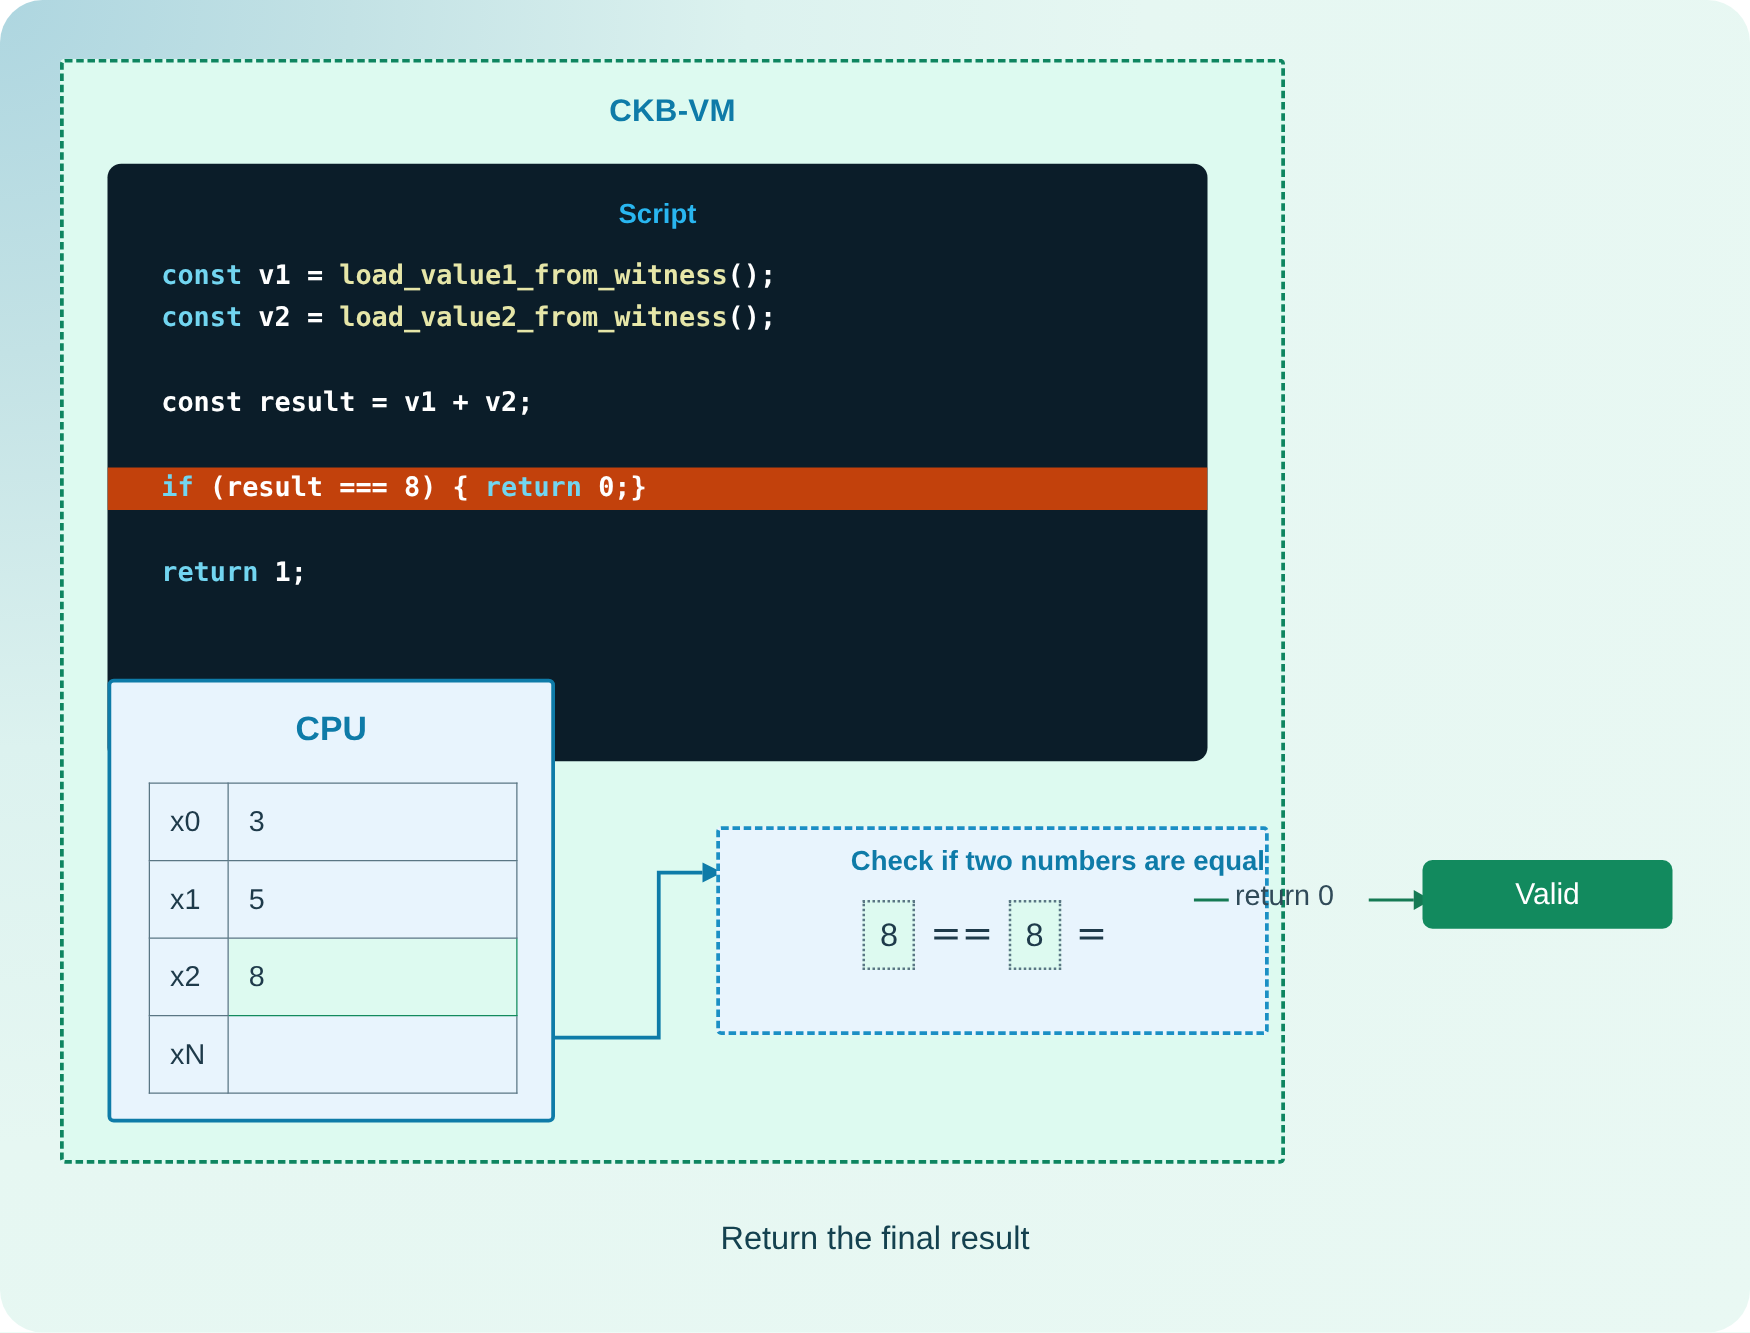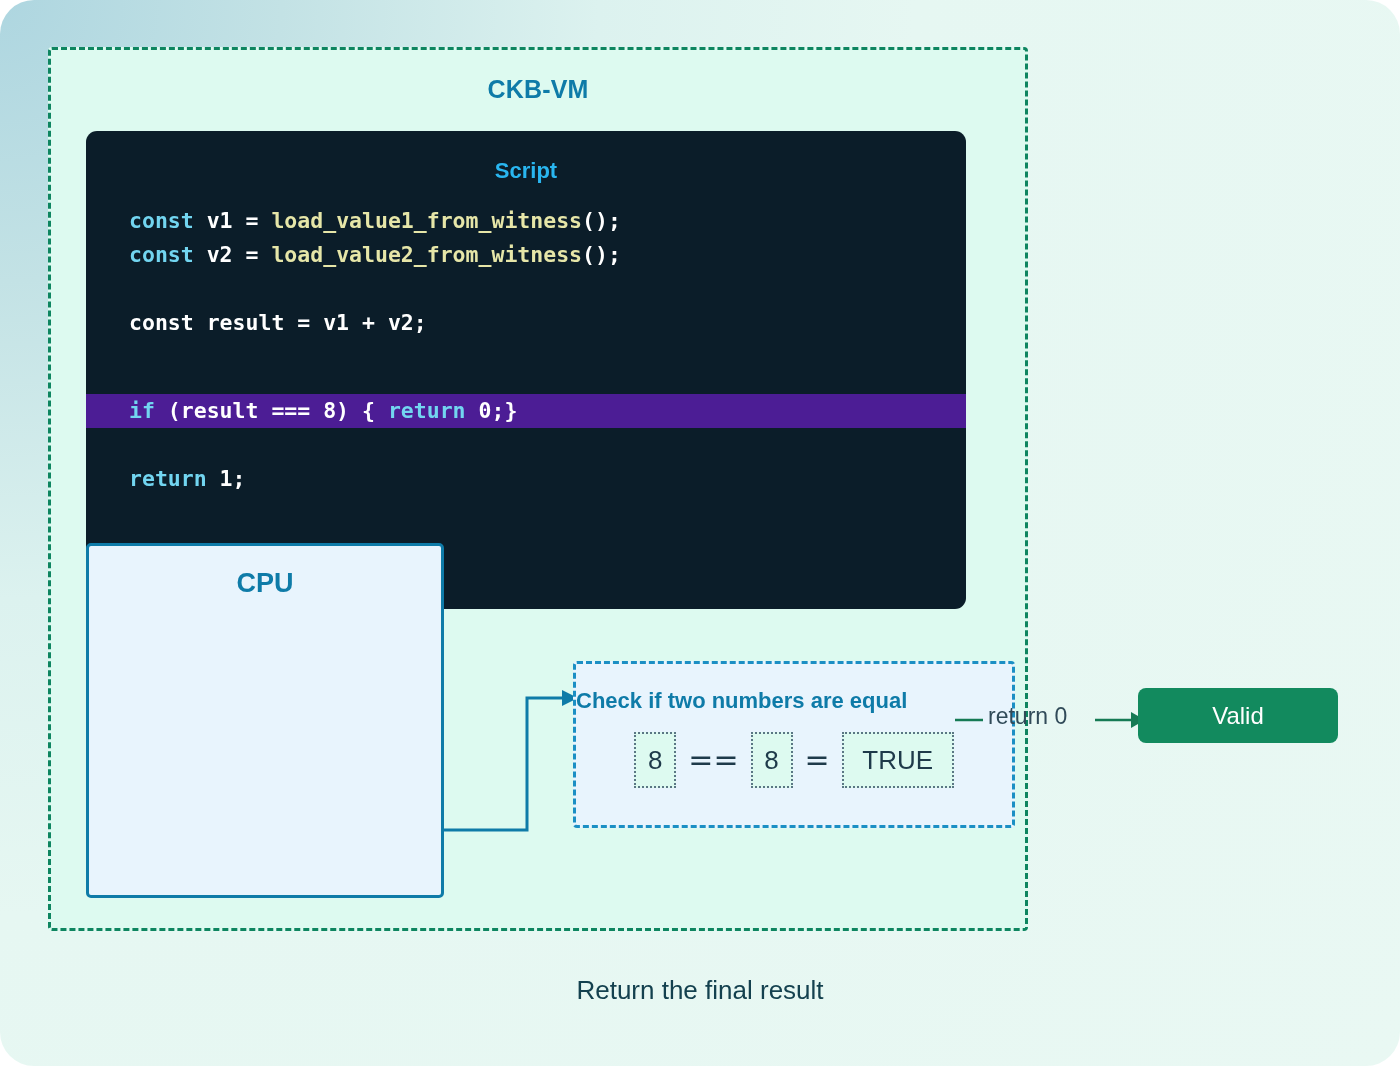--- a/index.html
+++ b/index.html
@@ -78,21 +78,21 @@
     line-height: 34px;
     color: #ffffff;
     white-space: pre;
     font-weight: bold;
   }
 
   .code-line {
     padding-left: 43px;
     height: 34px;
   }
-  .code-line.highlight { background: #4c1d95; margin-top: 20px; }
+  .code-line.highlight { background: #c2410c; }
 
   .tok-kw   { color: #72d5f0; }
   .tok-fn   { color: #e6e6a8; }
   .tok-plain{ color: #ffffff; }
 
   
   #cpu-panel {
     position: absolute;
     left: 35px;
     top: 493px;
@@ -150,25 +150,25 @@
     left: 522px;
     top: 611px;
     width: 442px;
     height: 167px;
     border: 3px dashed #1b8fc4;
     border-radius: 4px;
     background: #e8f4fd;
   }
 
   #compare-title {
-    text-align: left;
+    text-align: right;
     font-size: 22px;
     font-weight: bold;
     color: #0e7ba8;
-    margin-top: 24px;
+    margin-top: 12px;
   }
 
   #compare-row {
     display: flex;
     align-items: center;
     justify-content: center;
     margin-top: 18px;
     gap: 0px;
   }
 
@@ -247,35 +247,54 @@
 
     <div id="vm-title">CKB-VM</div>
 
     <div id="script-panel">
       <div id="script-title">Script</div>
       <div class="code-area" id="code-area"><div class="code-line"><span class="tok-kw">const</span><span class="tok-plain"> v1 = </span><span class="tok-fn">load_value1_from_witness</span><span class="tok-plain">();</span></div><div class="code-line"><span class="tok-kw">const</span><span class="tok-plain"> v2 = </span><span class="tok-fn">load_value2_from_witness</span><span class="tok-plain">();</span></div><div class="code-line"><span class="tok-plain"> </span></div><div class="code-line"><span class="tok-plain">const result = v1 + v2;</span></div><div class="code-line"><span class="tok-plain"> </span></div><div class="code-line highlight"><span class="tok-kw">if</span><span class="tok-plain"> (result === 8) { </span><span class="tok-kw">return</span><span class="tok-plain"> 0;}</span></div><div class="code-line"><span class="tok-plain"> </span></div><div class="code-line"><span class="tok-kw">return</span><span class="tok-plain"> 1;</span></div></div>
     </div>
 
     <div id="cpu-panel">
       <div id="cpu-title">CPU</div>
+      <table id="reg-table">
+        <tbody id="reg-body">
+            <tr>
+              <td class="reg-name">x0</td>
+              <td class="reg-value">3</td>
+            </tr>
+            <tr>
+              <td class="reg-name">x1</td>
+              <td class="reg-value">5</td>
+            </tr>
+            <tr class="hl">
+              <td class="reg-name">x2</td>
+              <td class="reg-value">8</td>
+            </tr>
+            <tr>
+              <td class="reg-name">xN</td>
+              <td class="reg-value"></td>
+            </tr>
+          </tbody>
+      </table>
     </div>
 
     <svg id="connector-x2" viewBox="0 0 140 160" width="140" height="160">
       <polyline points="0,150 83,150 83,18 118,18" fill="none" stroke="#0e7ba8" stroke-width="3"></polyline>
       <polygon points="118,10 134,18 118,26" fill="#0e7ba8"></polygon>
     </svg>
 
     <div id="compare-box">
       <div id="compare-title">Check if two numbers are equal</div>
       <div id="compare-row">
         <span class="val-chip">8</span>
         <span class="eq-glyph">==</span>
         <span class="val-chip">8</span>
         <span class="eq-glyph">=</span>
-        <span class="val-chip wide">TRUE</span>
       </div>
     </div>
   </div>
 
   <svg id="return-arrow-svg" viewBox="0 0 190 60" width="190" height="60">
     <line x1="0" y1="30" x2="28" y2="30" stroke="#157a54" stroke-width="2.5"></line>
     <line x1="140" y1="30" x2="176" y2="30" stroke="#157a54" stroke-width="2.5"></line>
     <polygon points="176,22 190,30 176,38" fill="#157a54"></polygon>
   </svg>
 

